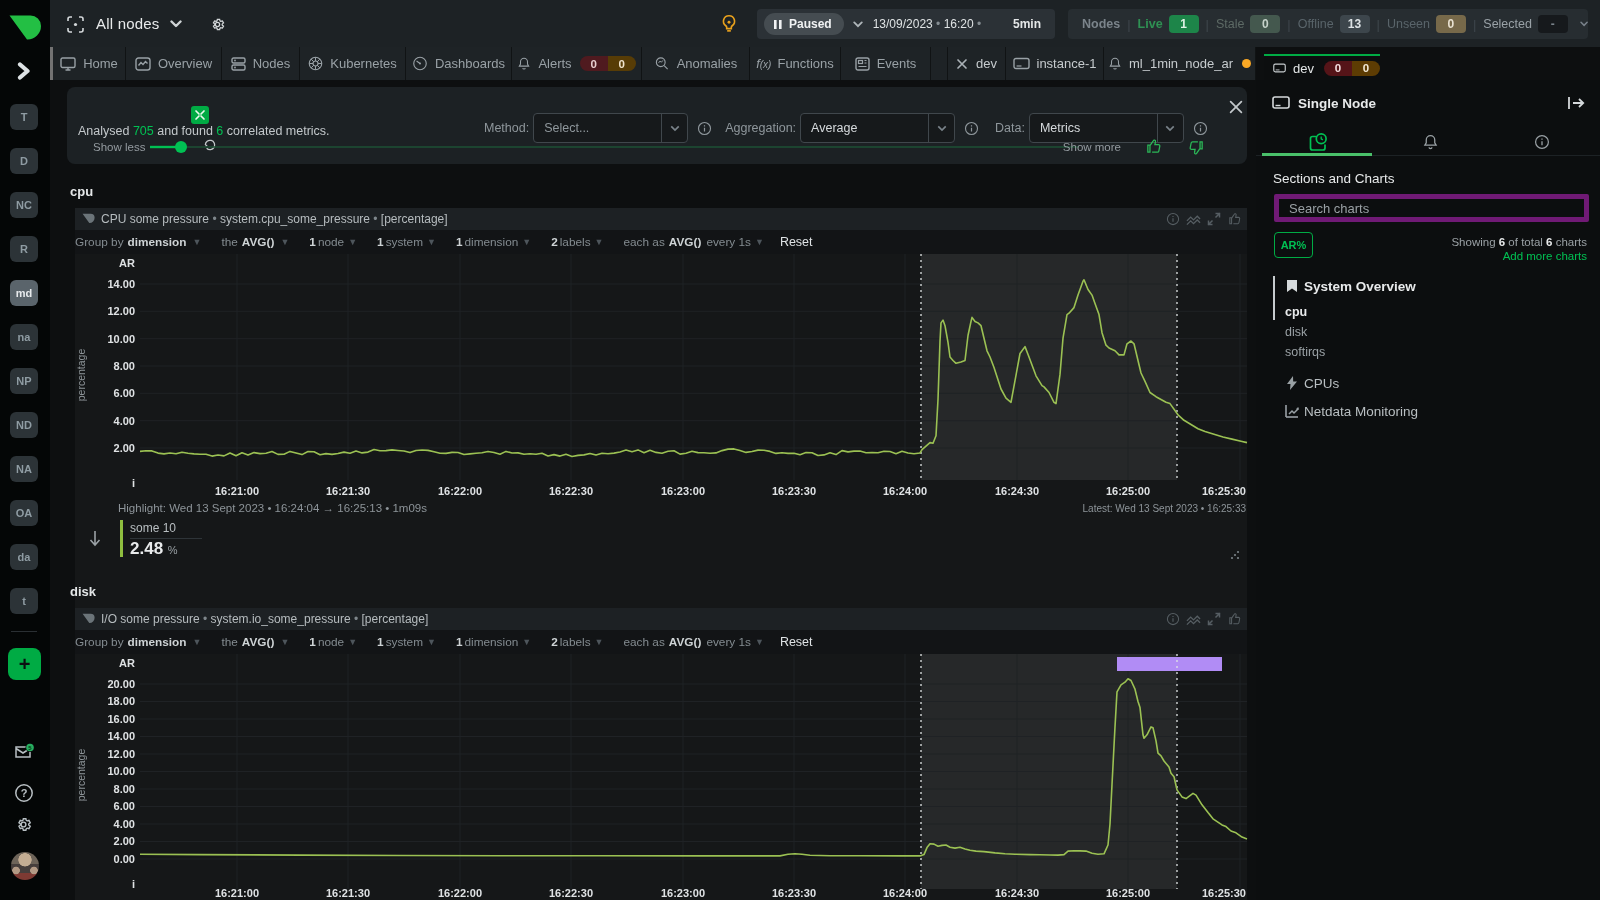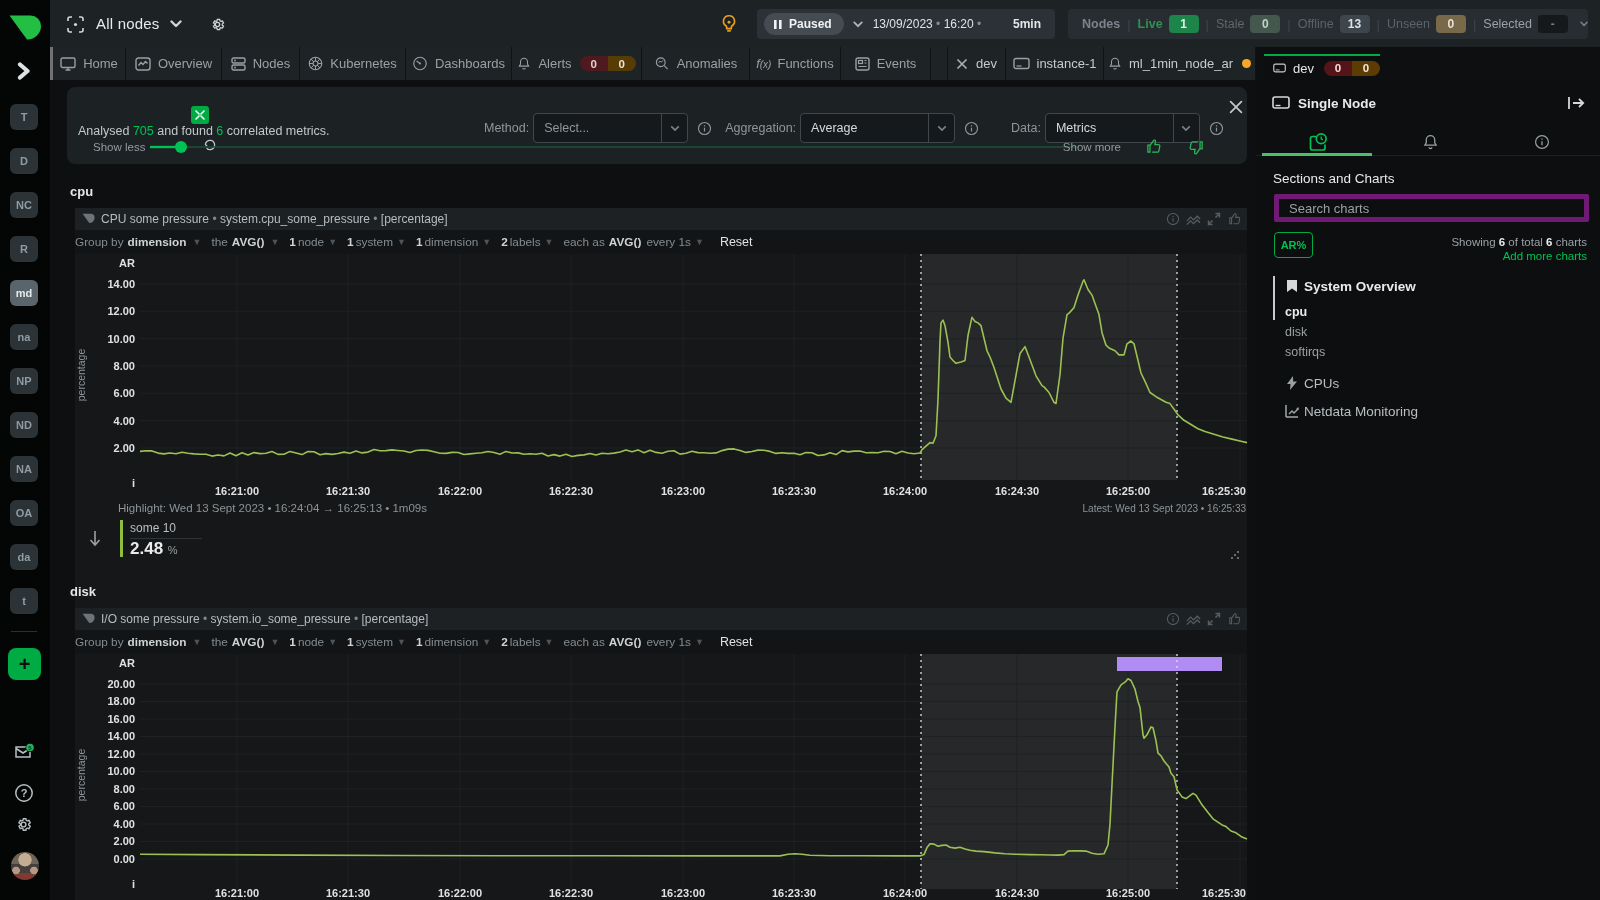--- a/index.html
+++ b/index.html
@@ -43,21 +43,21 @@
 #corr .g { color:#00c153; }
 #corr .lbl { color:#8f979c; font-size:12.5px; }
 .selbox { display:flex; align-items:center; justify-content:space-between; width:155px; height:30px; background:#16191b; border:1px solid #40474c; border-radius:4px; color:#d6dadd; font-size:12.5px; padding:0 0 0 10px; margin-left:4px; }
 .selbox .arr { width:26px; height:28px; border-left:1px solid #40474c; display:flex; align-items:center; justify-content:center; color:#7a838a; }
 #corr .row2 { position:absolute; left:18px; top:52px; right:18px; height:18px; font-size:11.5px; color:#949ba0; }
 
 .seclabel { position:absolute; left:20px; font-size:13px; font-weight:bold; color:#e4e7e8; }
 .chead { position:absolute; left:25px; width:1172px; height:22px; background:#1d2124; display:flex; align-items:center; color:#b6bcbf; font-size:12px; }
 .ctool { position:absolute; left:25px; width:1172px; height:24px; background:#121416; display:flex; align-items:center; font-size:11.8px; color:#848c91; }
 .ctool b { color:#ced3d5; font-weight:bold; margin:0 2px 0 4px; }
-.ctool .it { margin-left:10px; display:flex; align-items:center; }
+.ctool .it { margin-left:20px; display:flex; align-items:center; }
 .ctool .dn { color:#4d555b; margin-left:4px; font-size:9px; }
 .hicons { position:absolute; right:5px; top:4px; display:flex; gap:6px; }
 </style>
 </head>
 <body>
 <div id="app">
 
 <div id="lsb" class="abs">
   <svg class="abs logo" width="34" height="30" viewBox="0 0 34 30">
         <path d="M1.5 1.5 L22.5 1.5 A10.5 10.5 0 0 1 33 12 A13.5 13.5 0 0 1 19.5 25.5 L19 25.5 Z" fill="#23bf44"></path>
@@ -266,21 +266,21 @@
             <span class="arr">
               <svg width="10" height="7" viewBox="0 0 12 8">
                 <path d="M1.5 1.5 L6 6 L10.5 1.5" fill="none" stroke="#7a838a" stroke-width="2"></path>
               </svg>
             </span>
           </div>
       <svg width="15" height="15" viewBox="0 0 20 20" style="margin-left:9px">
             <circle cx="10" cy="10" r="8" fill="none" stroke="#8f979c" stroke-width="1.5"></circle>
             <path d="M10 9 v5 M10 5.6 v1.6" stroke="#8f979c" stroke-width="1.6"></path>
           </svg>
-      <span class="lbl" style="margin-left:32px">Data:</span>
+      <span class="lbl" style="margin-left:16px">Data:</span>
       <div class="selbox">
             <span>Metrics</span>
             <span class="arr">
               <svg width="10" height="7" viewBox="0 0 12 8">
                 <path d="M1.5 1.5 L6 6 L10.5 1.5" fill="none" stroke="#7a838a" stroke-width="2"></path>
               </svg>
             </span>
           </div>
       <svg width="15" height="15" viewBox="0 0 20 20" style="margin-left:9px">
             <circle cx="10" cy="10" r="8" fill="none" stroke="#8f979c" stroke-width="1.5"></circle>

